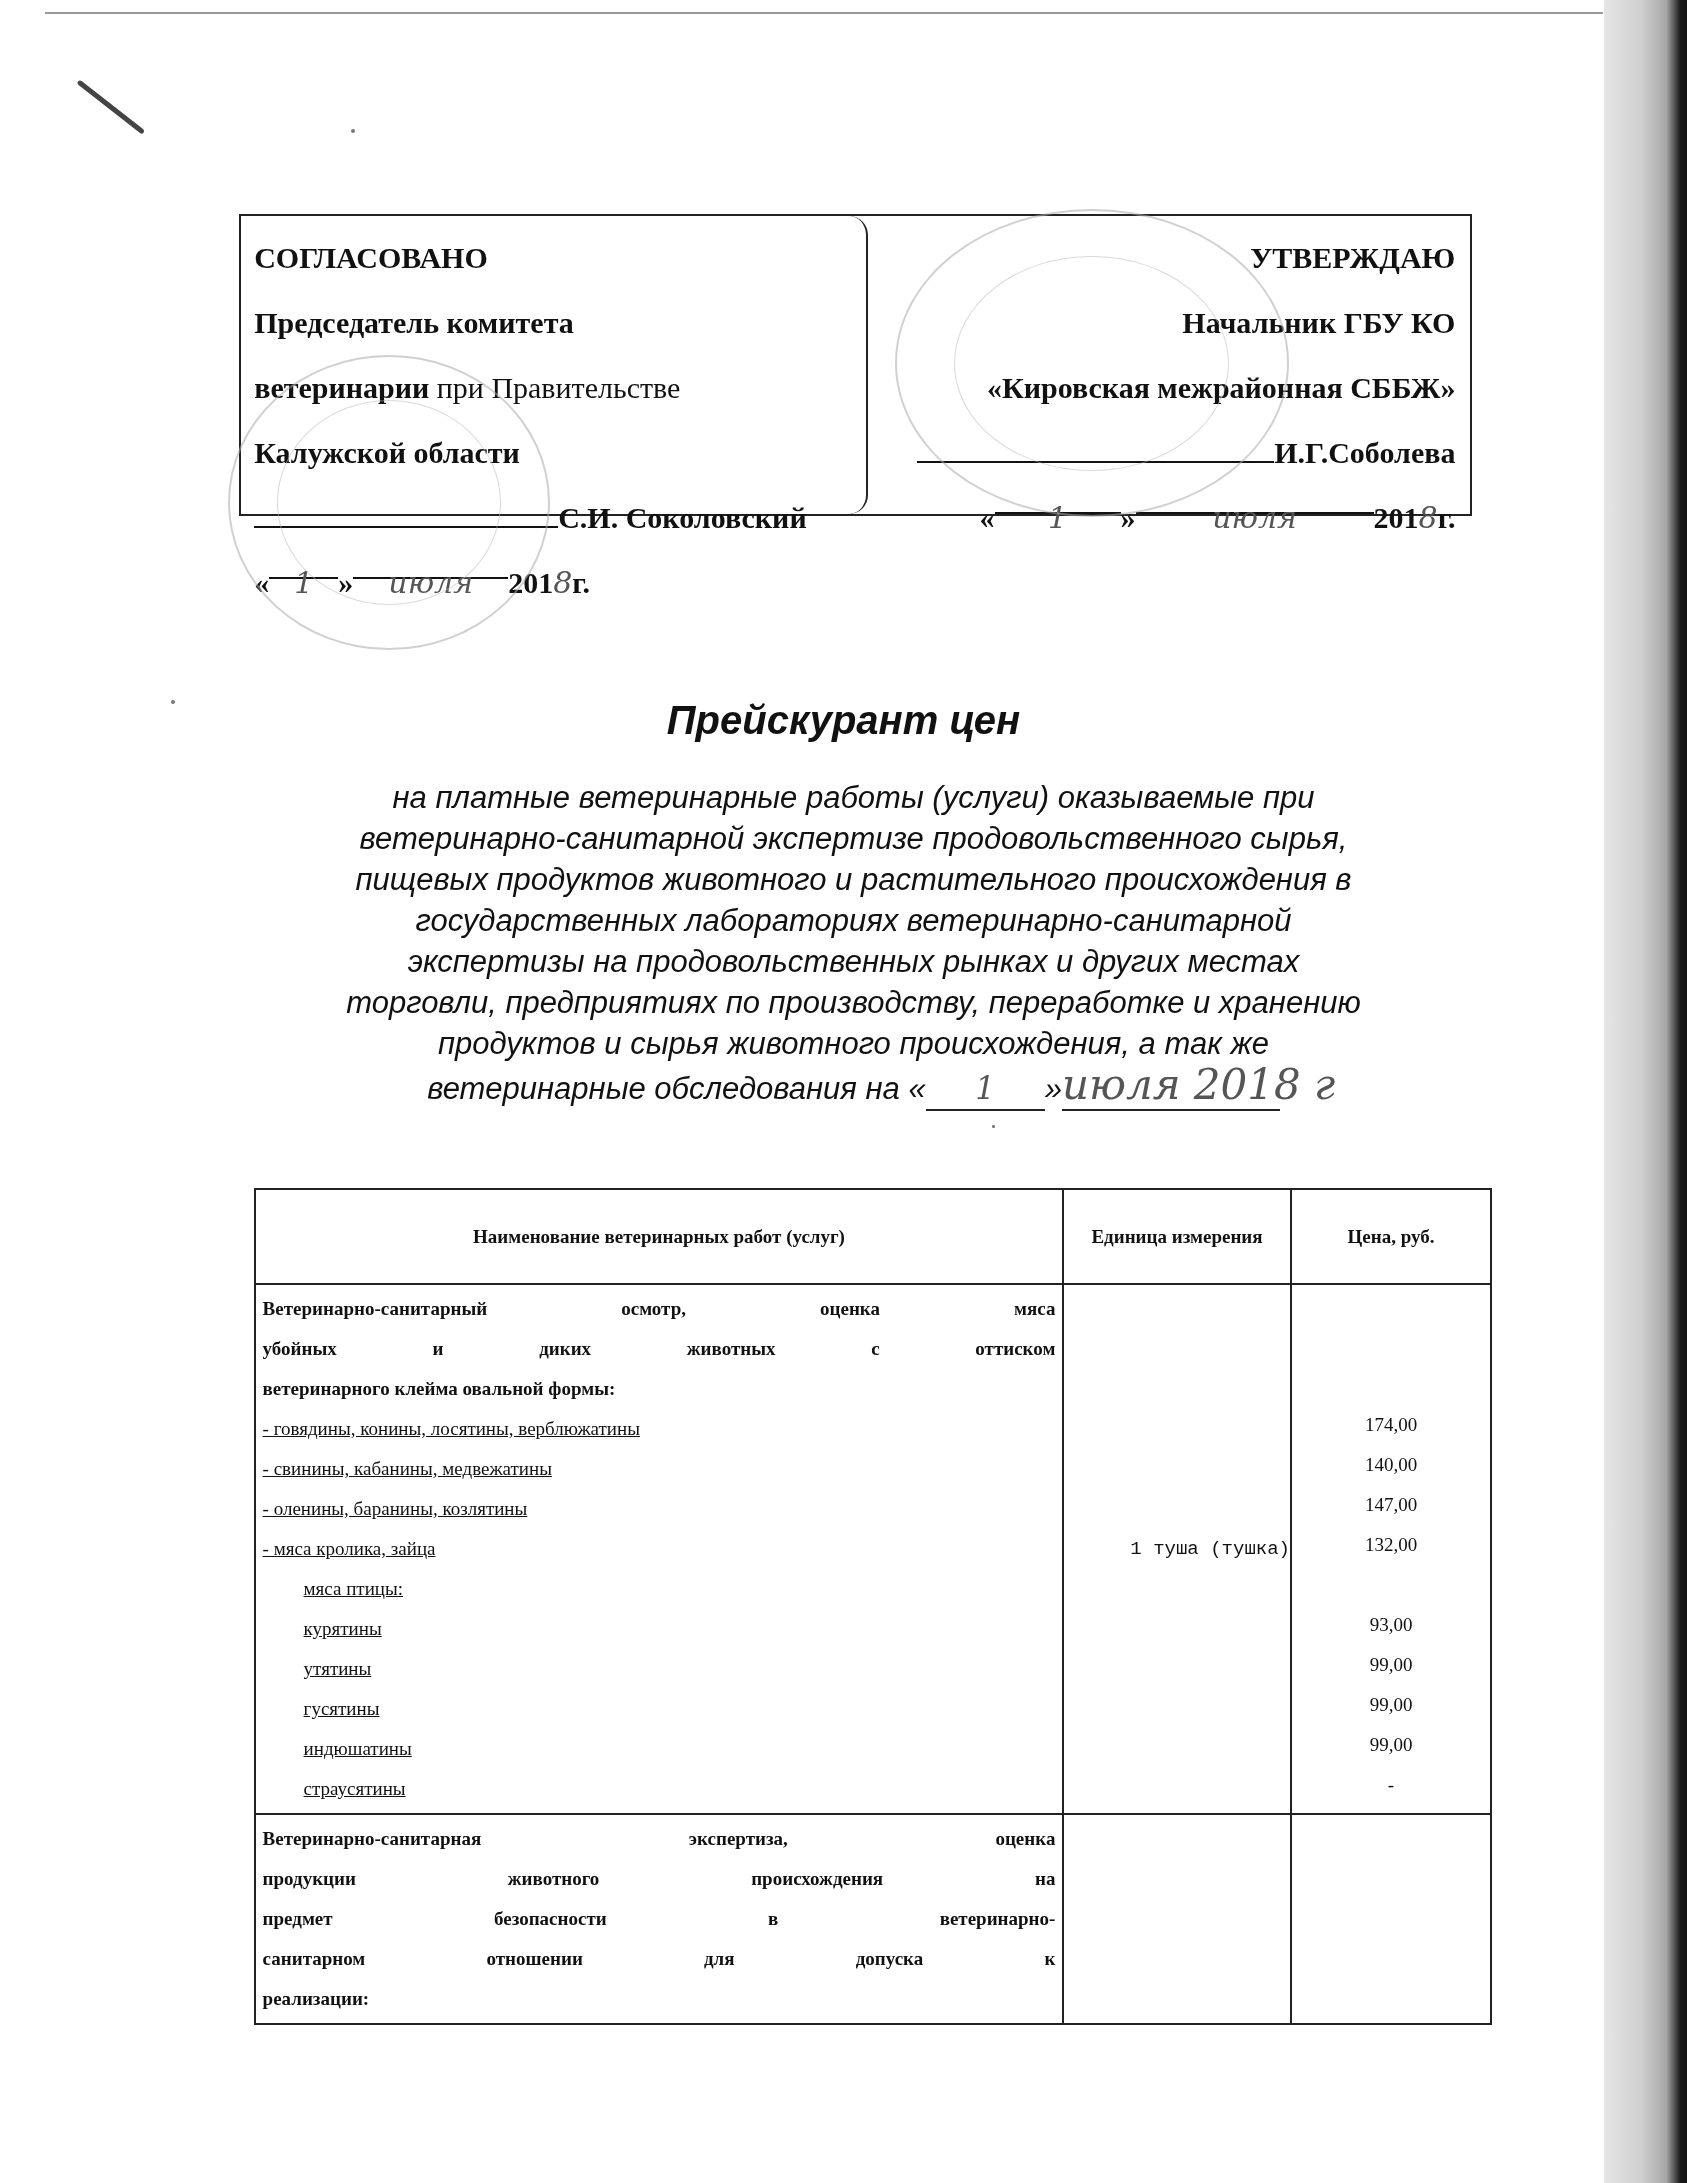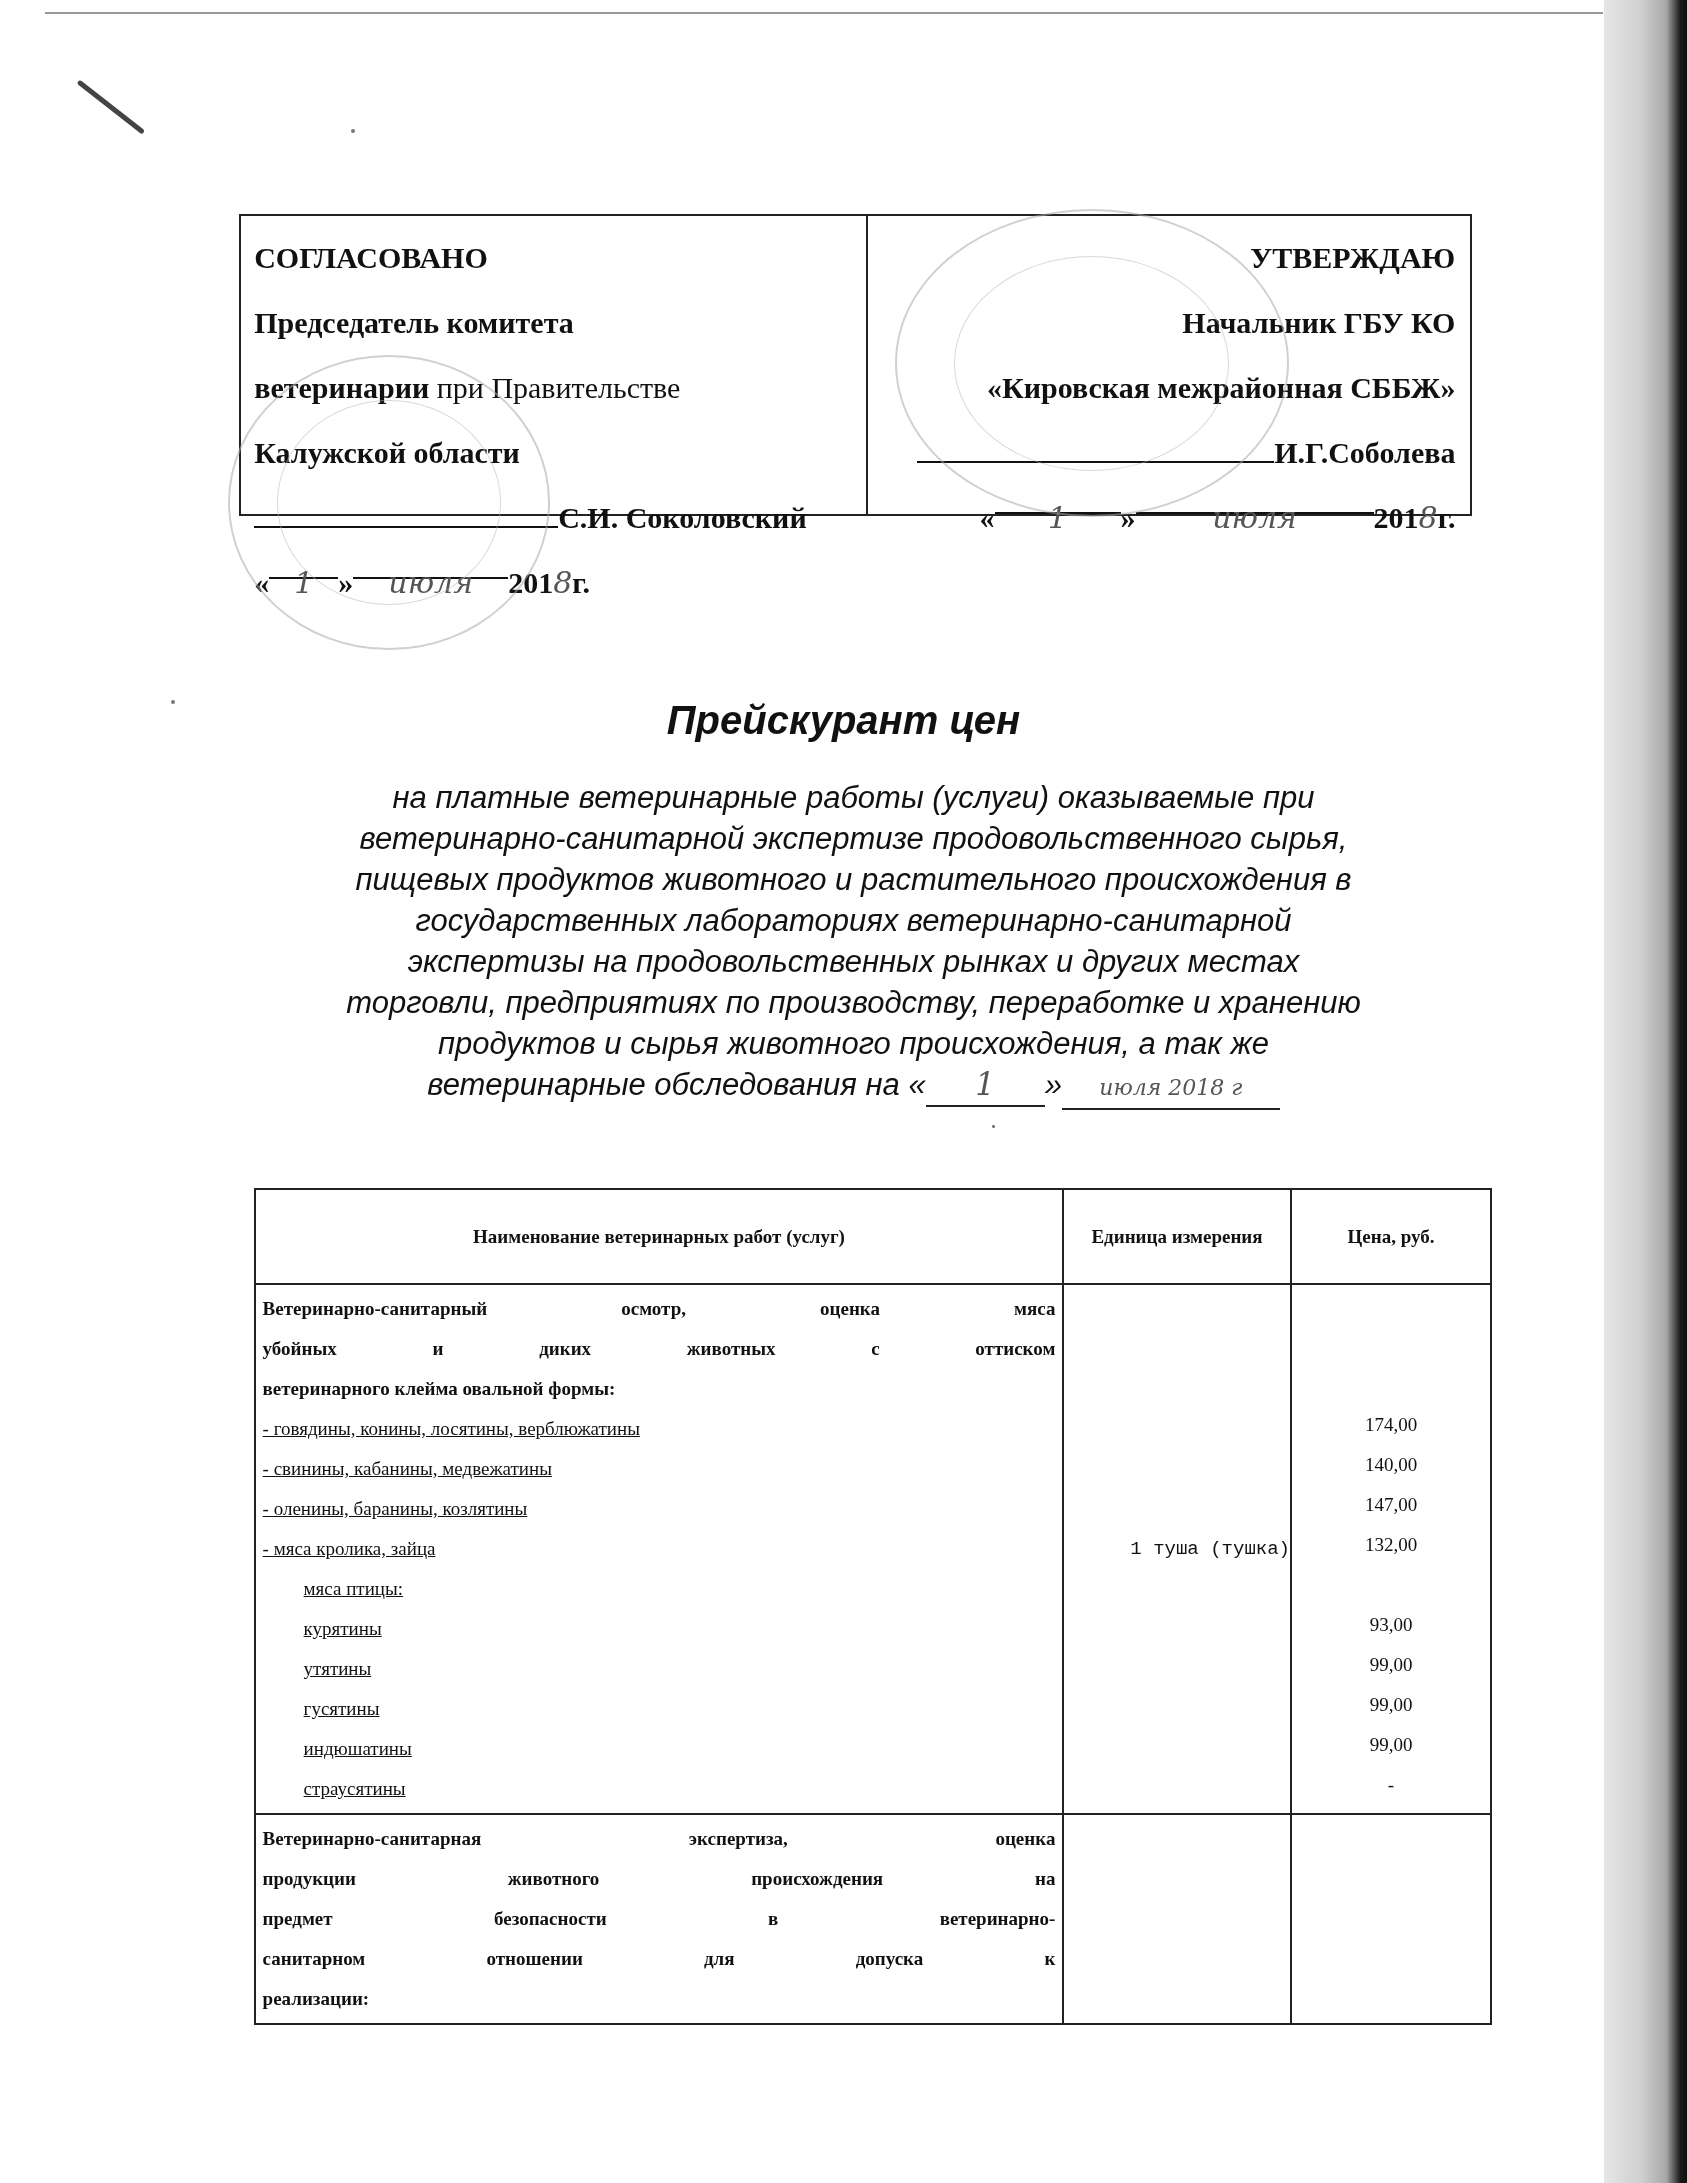--- a/index.html
+++ b/index.html
@@ -21,21 +21,21 @@
       background: #444; border-radius: 3.3px; transform: rotate(38deg); transform-origin: left center;
     }
     .speck { position: absolute; width: 4px; height: 4px; border-radius: 50%; background: #777; }
 
     
     .approval-box {
       position: absolute; left: 239px; top: 214px; width: 1233px; height: 302px;
       border: 2px solid #222; box-sizing: border-box; display: flex;
     }
     .approval-left {
-      width: 627px; border-right: 2px solid #222; padding: 9.3px 0 0 13.2px; box-sizing: border-box; position: relative;
+      width: 627px; border-right: 2px solid #222; padding: 9.3px 0 0 13.2px; box-sizing: border-box; position: relative; border-radius: 19px;
     }
     .approval-right {
       flex: 1; padding: 9.3px 14.6px 0 0; box-sizing: border-box; text-align: right; position: relative;
     }
     .ap-line { font-size: 30px; line-height: 65px; white-space: nowrap; }
     .ap-line.bold { font-weight: bold; }
     .ap-line .normal { font-weight: normal; }
     .sig-blank { display: inline-block; border-bottom: 2px solid #111; height: 26.5px; vertical-align: baseline; }
     .hand { font-family: "DejaVu Serif", serif; font-style: italic; color: #555; font-weight: normal; }
     .stamp {
@@ -123,21 +123,21 @@
 <div class="title">Прейскурант цен</div>
 <div class="subtitle">
   <div>на платные ветеринарные работы (услуги) оказываемые при</div>
   <div>ветеринарно-санитарной экспертизе продовольственного сырья,</div>
   <div>пищевых продуктов животного и растительного происхождения в</div>
   <div>государственных лабораториях ветеринарно-санитарной</div>
   <div>экспертизы на продовольственных рынках и других местах</div>
   <div>торговли, предприятиях по производству, переработке и хранению</div>
   <div>продуктов и сырья животного происхождения, а так же</div>
   <div class="date-line">
-    <span>ветеринарные обследования на  «</span><span class="blank" style="width:119px;text-align:center;"><span class="hand">1</span></span><span>»</span><span class="blank" style="width:218px;"><span class="hand" style="font-size:22px;">июля 2018 г</span></span>
+    <span>ветеринарные обследования на  «</span><span class="blank" style="width:119px;text-align:center;"><span class="hand">1</span></span><span>»</span><span class="blank" style="width:218px;"><span class="hand" style="font-size:42px;">июля 2018 г</span></span>
   </div>
 </div>
 
 <table class="price">
   <colgroup>
       <col class="c1">
       <col class="c2">
       <col class="c3">
     </colgroup>
   <thead>

